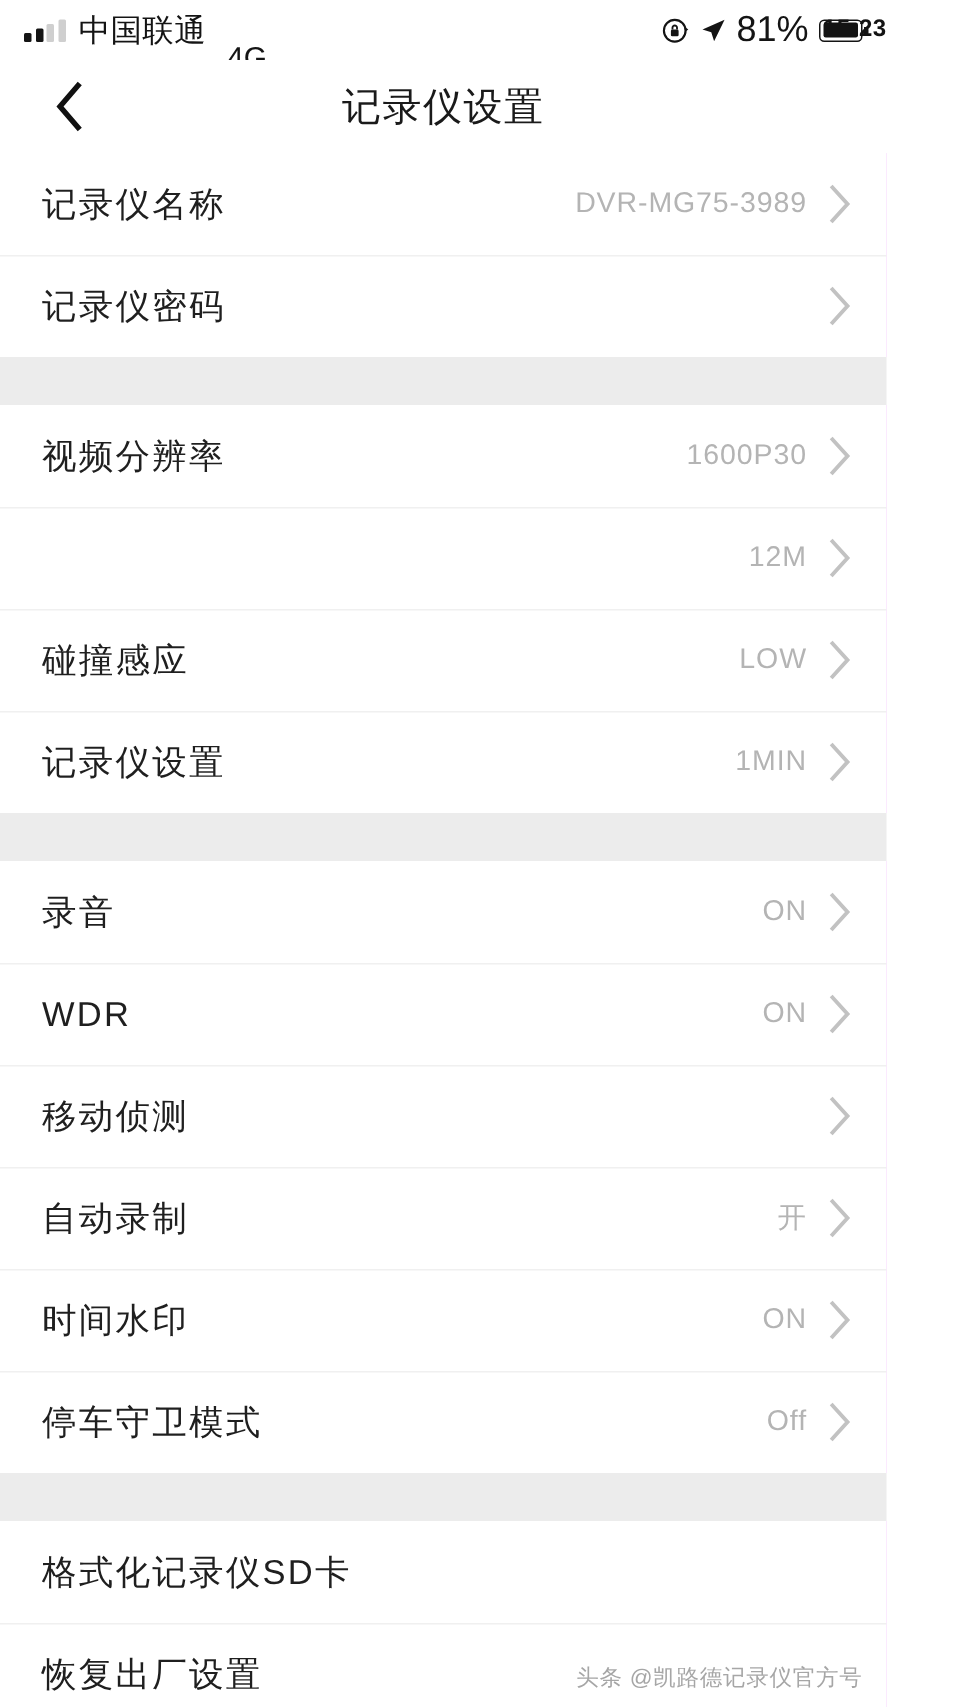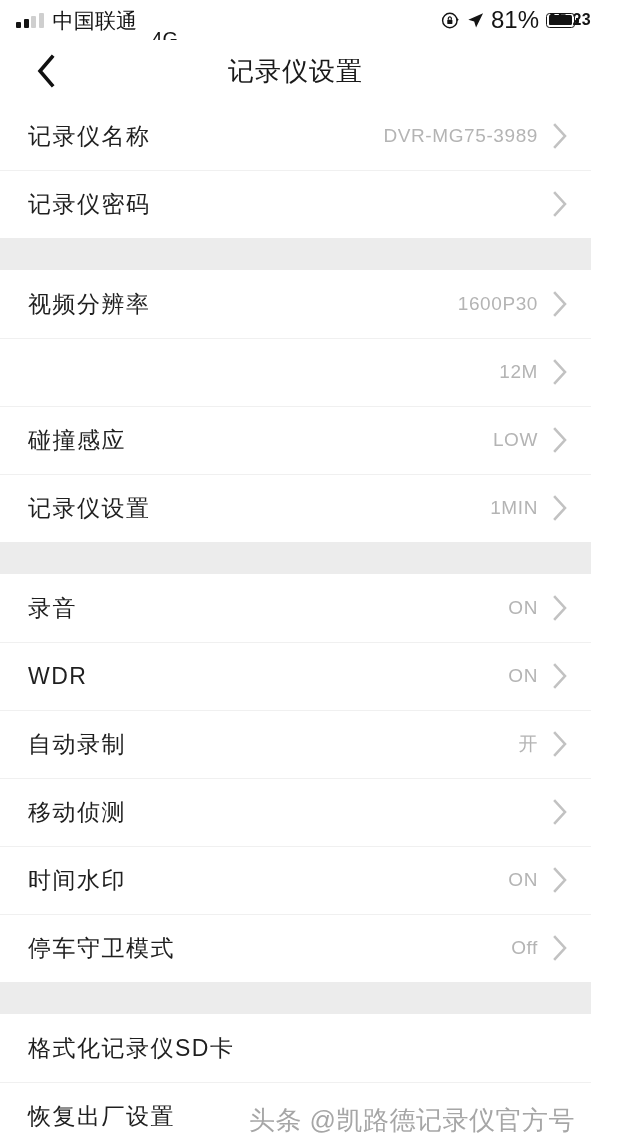--- a/index.html
+++ b/index.html
@@ -180,22 +180,22 @@
     height: 28px;
     flex: 0 0 auto;
   }
   .chev svg { display: block; }
   .chev.hidden { visibility: hidden; }
 
   
   .watermark {
     position: absolute;
     right: 16px;
-    bottom: 0;
-    font-size: 26px;
+    bottom: 10px;
+    font-size: 15px;
     color: #9a9a9a;
     letter-spacing: 0.5px;
     opacity: 0.88;
     white-space: nowrap;
   }
 </style>
 </head>
 <body>
 
 <div id="screen">
@@ -333,34 +333,34 @@
           <span class="row-right">
             <span class="row-value">ON</span>
             <span class="chev">
               <svg width="17" height="28" viewBox="0 0 17 28">
                 <path d="M3 3 L13 14 L3 25" fill="none" stroke="#c2c2c2" stroke-width="2.6" stroke-linecap="square"></path>
               </svg>
             </span>
           </span>
         </div>
         <div class="row">
+          <span class="row-label">移动侦测</span>
+          <span class="row-right">
+            <span class="row-value"></span>
+            <span class="chev">
+              <svg width="17" height="28" viewBox="0 0 17 28">
+                <path d="M3 3 L13 14 L3 25" fill="none" stroke="#c2c2c2" stroke-width="2.6" stroke-linecap="square"></path>
+              </svg>
+            </span>
+          </span>
+        </div>
+        <div class="row">
           <span class="row-label">自动录制</span>
           <span class="row-right">
             <span class="row-value">开</span>
-            <span class="chev">
-              <svg width="17" height="28" viewBox="0 0 17 28">
-                <path d="M3 3 L13 14 L3 25" fill="none" stroke="#c2c2c2" stroke-width="2.6" stroke-linecap="square"></path>
-              </svg>
-            </span>
-          </span>
-        </div>
-        <div class="row">
-          <span class="row-label">移动侦测</span>
-          <span class="row-right">
-            <span class="row-value"></span>
             <span class="chev">
               <svg width="17" height="28" viewBox="0 0 17 28">
                 <path d="M3 3 L13 14 L3 25" fill="none" stroke="#c2c2c2" stroke-width="2.6" stroke-linecap="square"></path>
               </svg>
             </span>
           </span>
         </div>
         <div class="row">
           <span class="row-label">时间水印</span>
           <span class="row-right">

